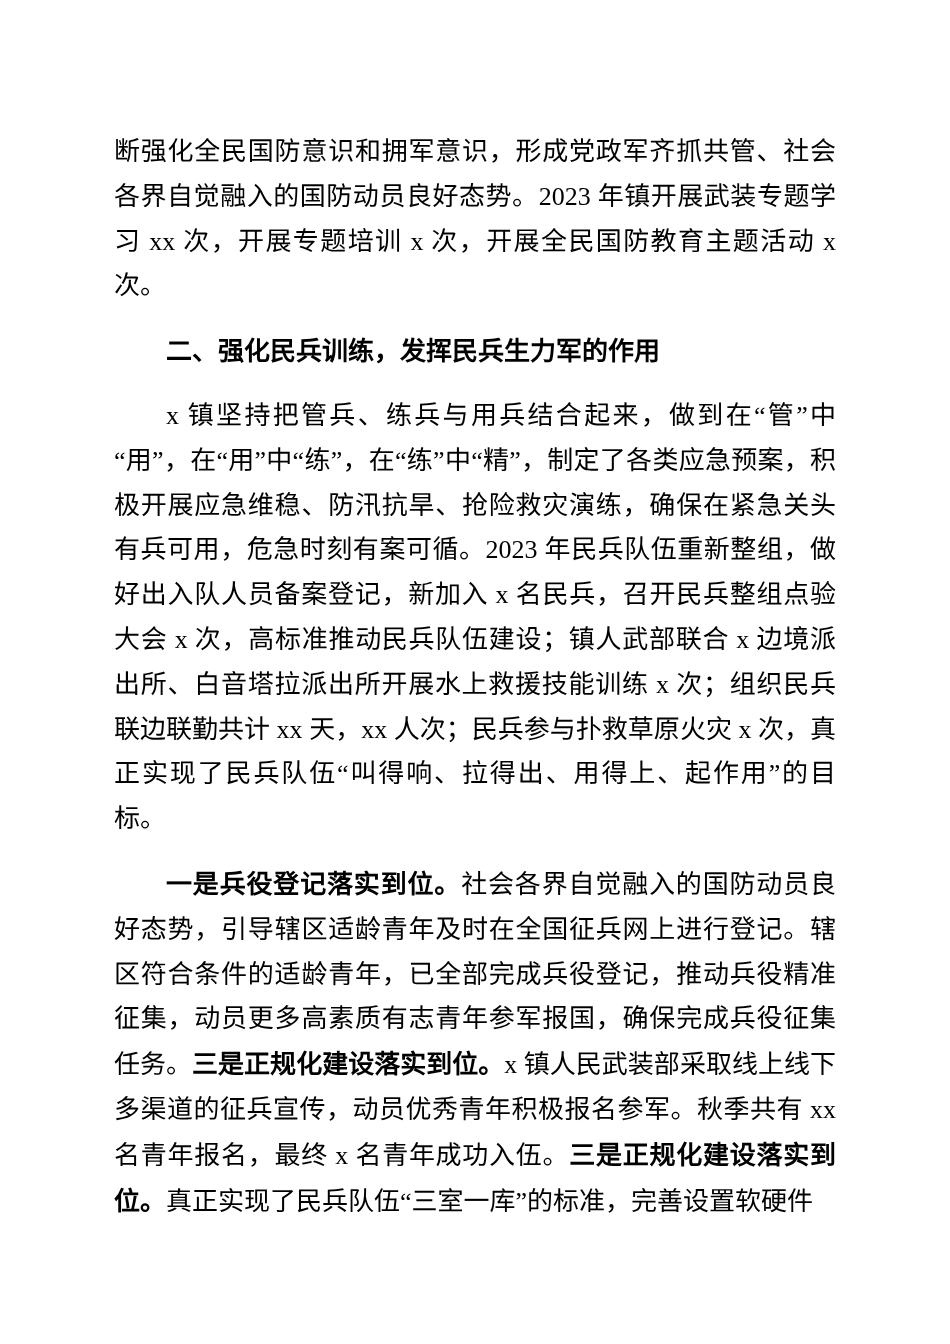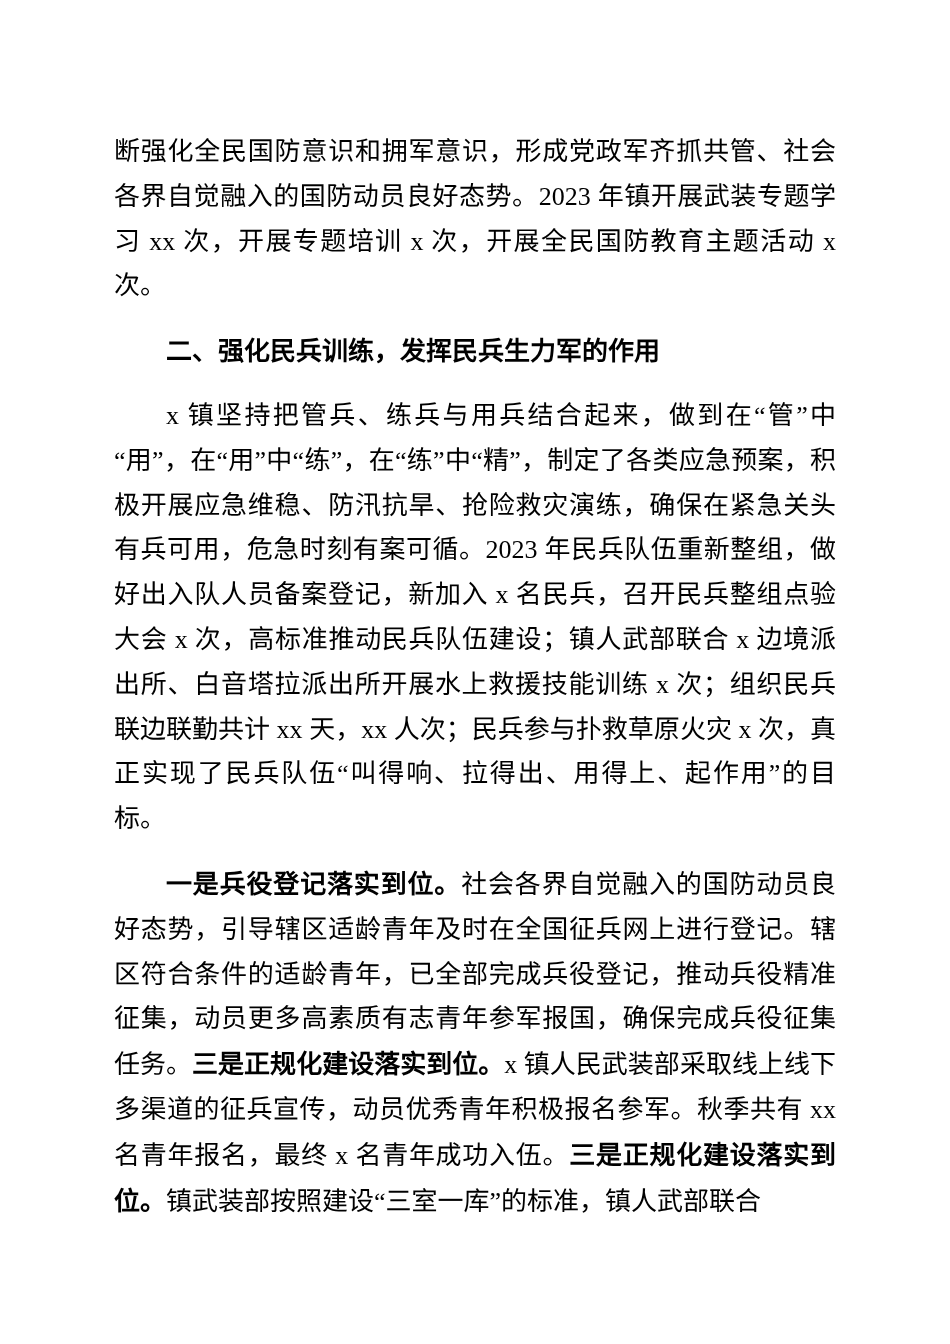--- a/index.html
+++ b/index.html
@@ -43,15 +43,15 @@
   }
 </style>
 </head>
 <body>
 
 <main class="doc-page">
   <div class="doc-body">
       <p class="body"><span>断强化全民国防意识和拥军意识，形成党政军齐抓共管、社会各界自觉融入的国防动员良好态势。2023 年镇开展武装专题学习 xx 次，开展专题培训 x 次，开展全民国防教育主题活动 x 次。</span></p>
       <p class="heading indent"><span class="bold-run">二、强化民兵训练，发挥民兵生力军的作用</span></p>
       <p class="body indent"><span>x 镇坚持把管兵、练兵与用兵结合起来，做到在“管”中“用”，在“用”中“练”，在“练”中“精”，制定了各类应急预案，积极开展应急维稳、防汛抗旱、抢险救灾演练，确保在紧急关头有兵可用，危急时刻有案可循。2023 年民兵队伍重新整组，做好出入队人员备案登记，新加入 x 名民兵，召开民兵整组点验大会 x 次，高标准推动民兵队伍建设；镇人武部联合 x 边境派出所、白音塔拉派出所开展水上救援技能训练 x 次；组织民兵联边联勤共计 xx 天，xx 人次；民兵参与扑救草原火灾 x 次，真正实现了民兵队伍“叫得响、拉得出、用得上、起作用”的目标。</span></p>
-      <p class="body indent"><span class="bold-run">一是兵役登记落实到位。</span><span>社会各界自觉融入的国防动员良好态势，引导辖区适龄青年及时在全国征兵网上进行登记。辖区符合条件的适龄青年，已全部完成兵役登记，推动兵役精准征集，动员更多高素质有志青年参军报国，确保完成兵役征集任务。</span><span class="bold-run">三是正规化建设落实到位。</span><span>x 镇人民武装部采取线上线下多渠道的征兵宣传，动员优秀青年积极报名参军。秋季共有 xx 名青年报名，最终 x 名青年成功入伍。</span><span class="bold-run">三是正规化建设落实到位。</span><span>镇武装部按照建设“三室一库”的标准，镇人武部联合</span></p>
+      <p class="body indent"><span class="bold-run">一是兵役登记落实到位。</span><span>社会各界自觉融入的国防动员良好态势，引导辖区适龄青年及时在全国征兵网上进行登记。辖区符合条件的适龄青年，已全部完成兵役登记，推动兵役精准征集，动员更多高素质有志青年参军报国，确保完成兵役征集任务。</span><span class="bold-run">三是正规化建设落实到位。</span><span>x 镇人民武装部采取线上线下多渠道的征兵宣传，动员优秀青年积极报名参军。秋季共有 xx 名青年报名，最终 x 名青年成功入伍。</span><span class="bold-run">三是正规化建设落实到位。</span><span>真正实现了民兵队伍“三室一库”的标准，完善设置软硬件</span></p>
     </div>
 </main>
 
 </body></html>

